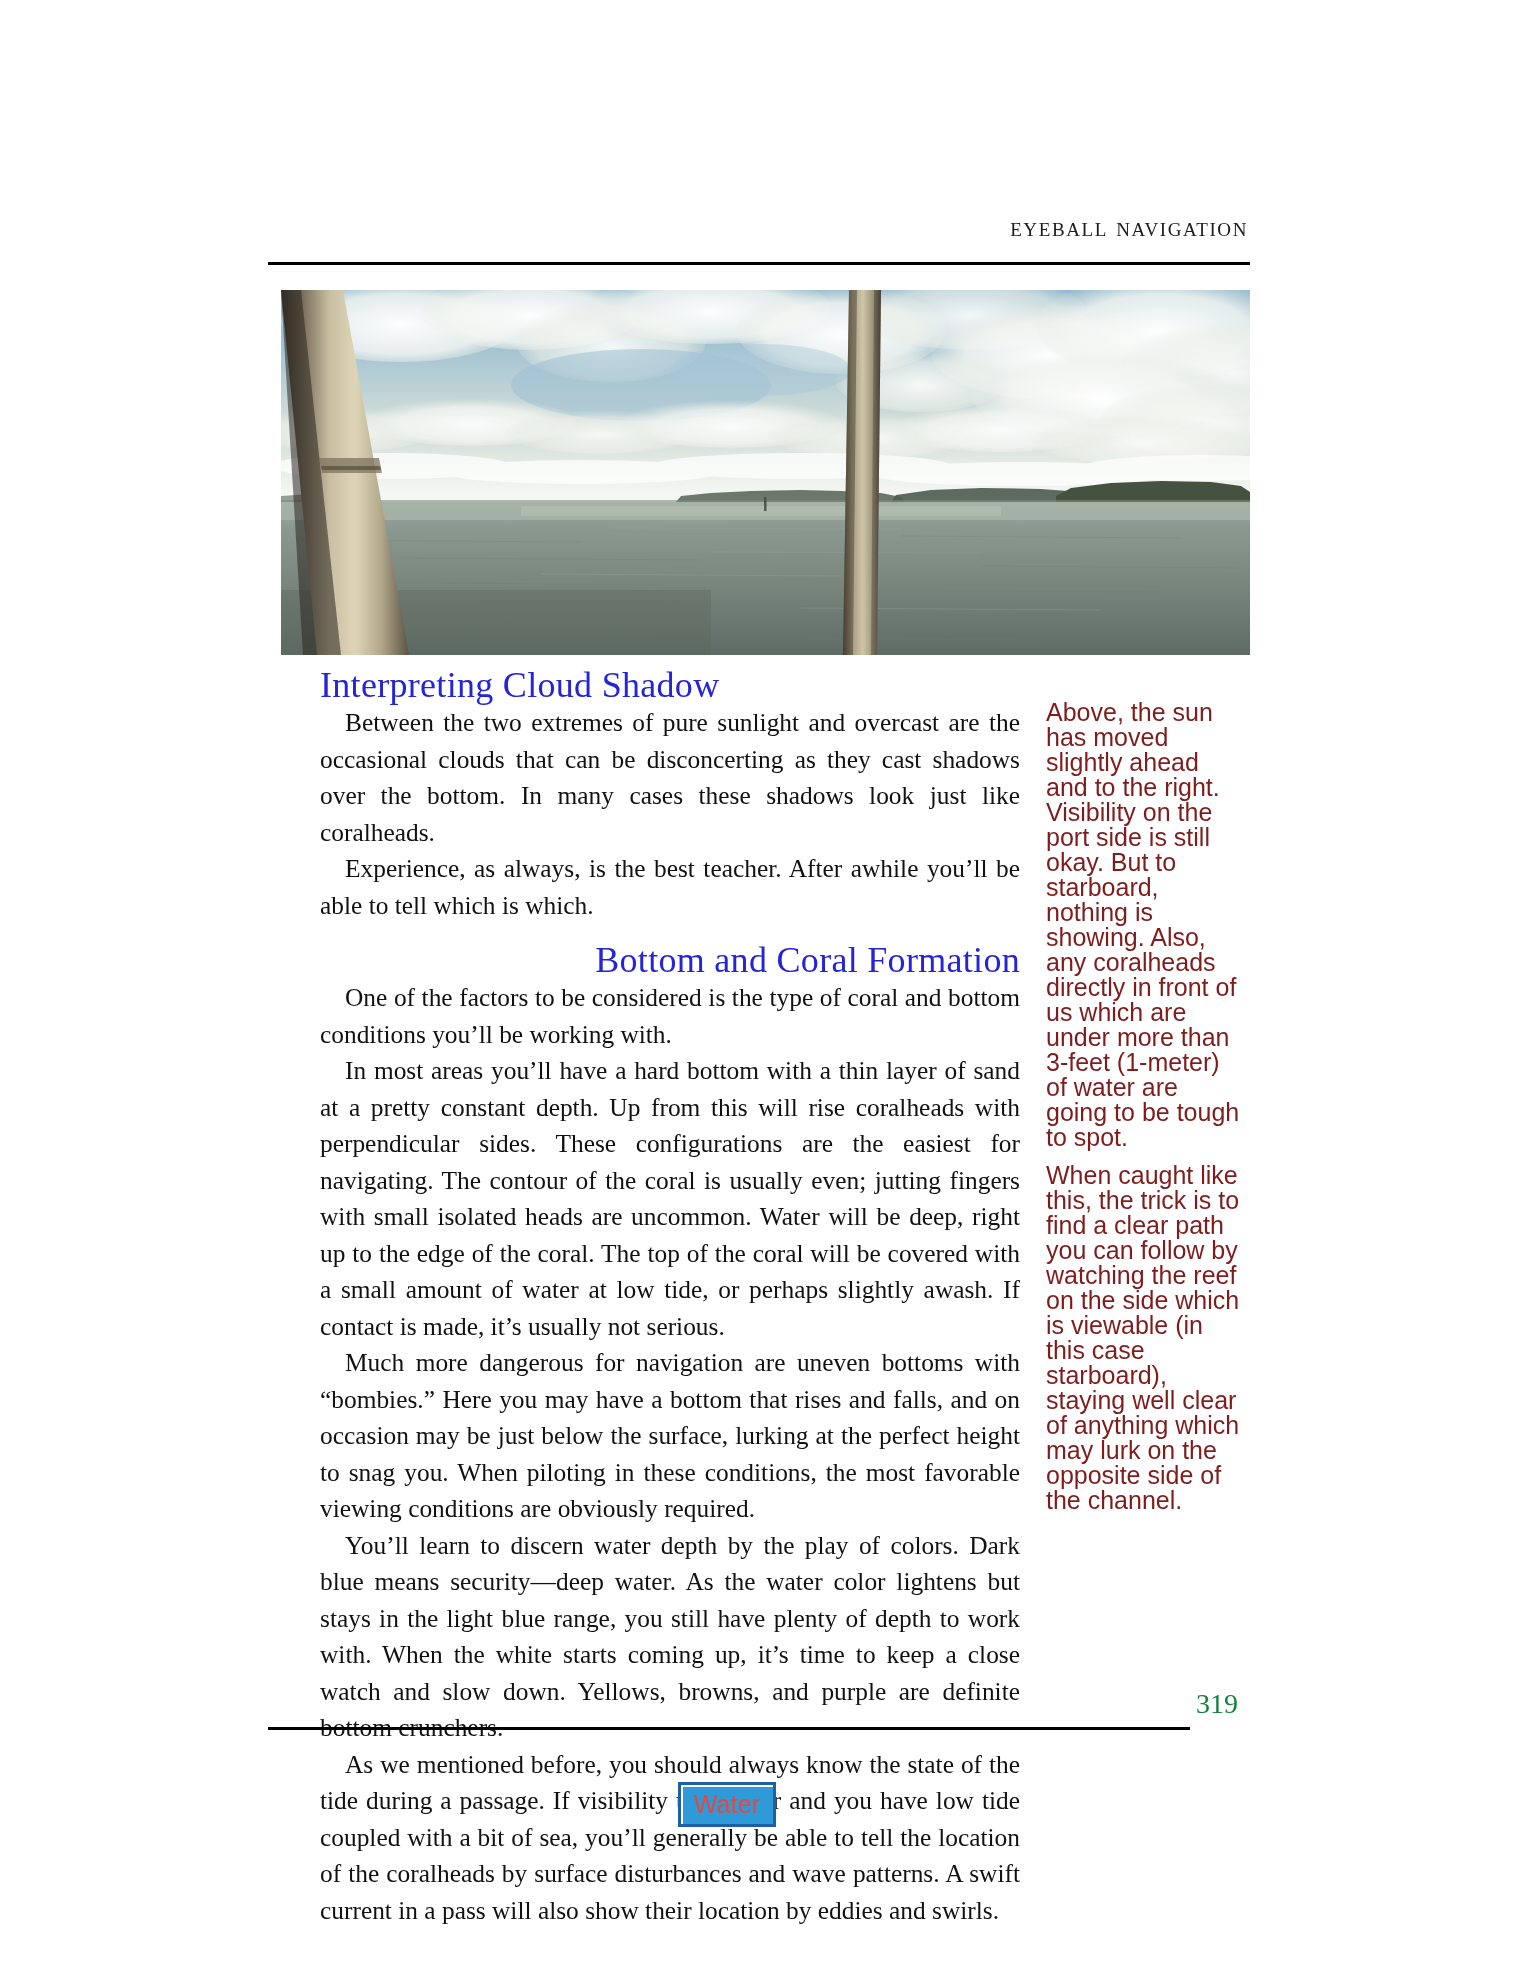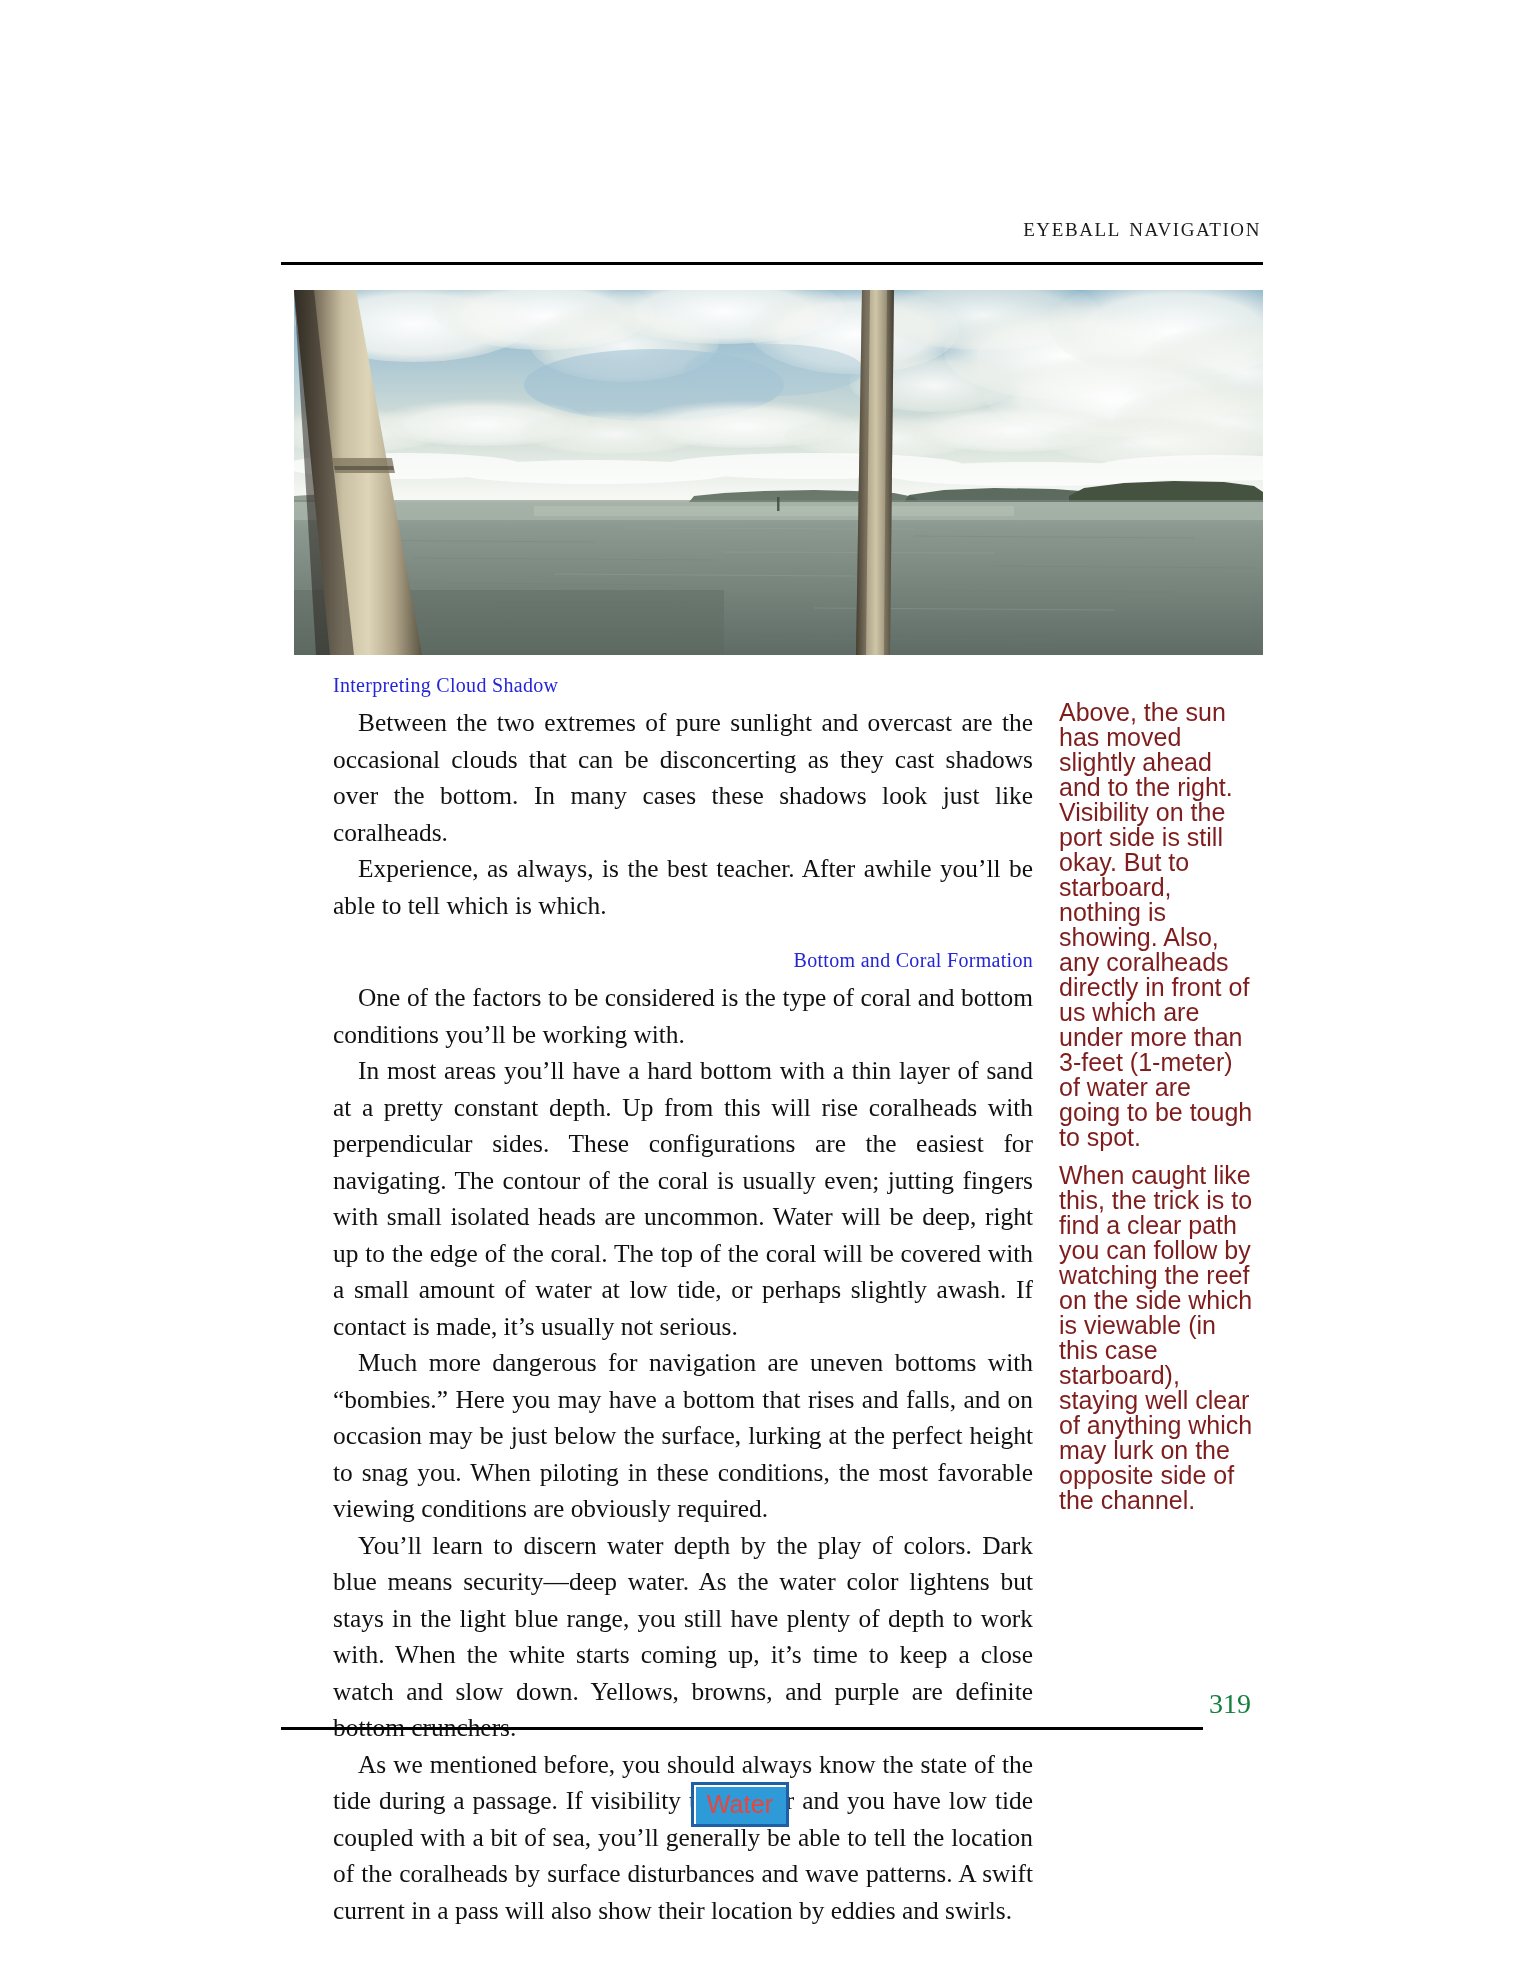--- a/index.html
+++ b/index.html
@@ -15,21 +15,20 @@
     -webkit-font-smoothing: antialiased;
   }
 
   .page {
     position: absolute;
     top: 0; left: 0;
     width: 1285px;
     height: 1980px;
     background: #ffffff;
     overflow: hidden;
-    margin-left: 13px;
   }
 
   
   .running-head {
     position: absolute;
     left: 268px;
     top: 212px;
     width: 980px;
     text-align: right;
     font-family: "Liberation Serif", serif;
@@ -65,21 +64,21 @@
   
   .maincol {
     position: absolute;
     left: 320px;
     top: 668px;
     width: 700px;
   }
   .sec-head {
     color: #2424d8;
     font-family: "Liberation Serif", serif;
-    font-size: 20px;
+    font-size: 36px;
     line-height: 34px;
     margin: 0 0 2px 0;
     letter-spacing: 0.3px;
     font-weight: 400;
   }
   .sec-head.spaced { margin-top: 20px; text-align: right; }
   p.body {
     margin: 0;
     font-family: "Liberation Serif", serif;
     font-size: 25.4px;

